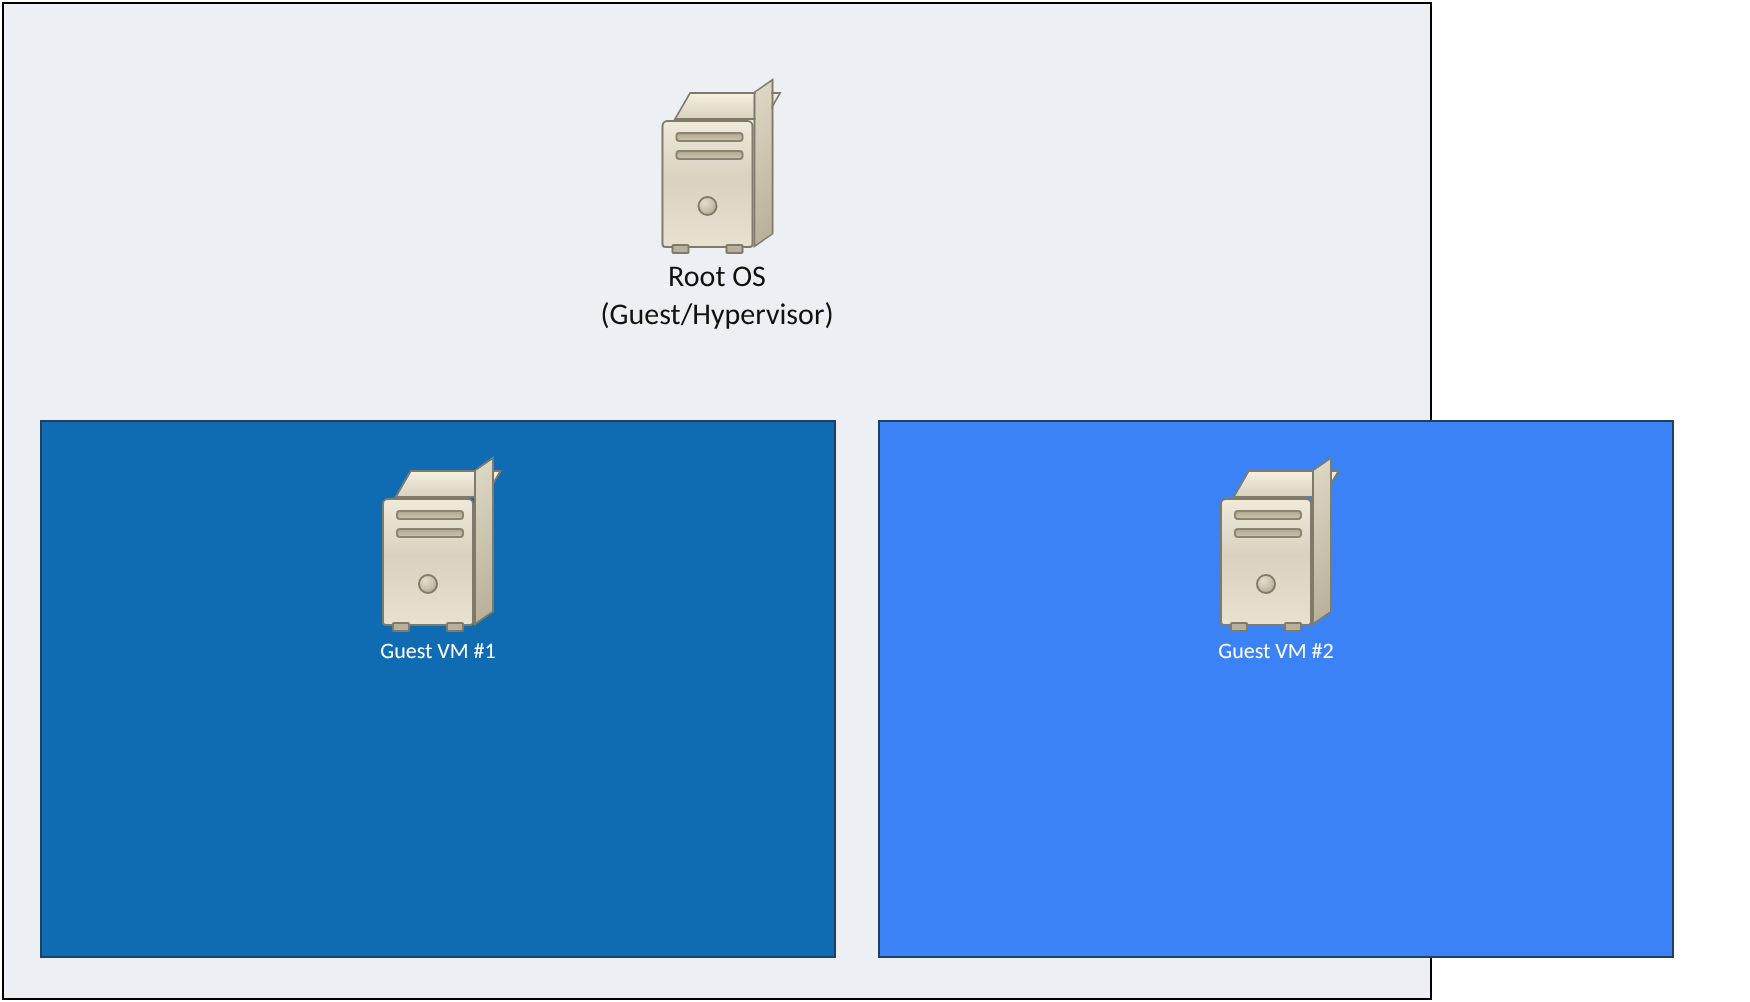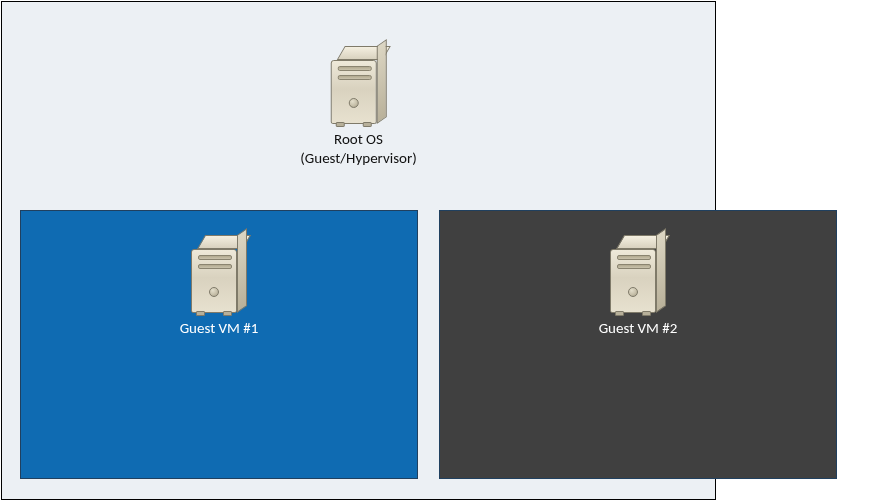--- a/index.html
+++ b/index.html
@@ -59,21 +59,21 @@
       flex-direction: column;
       align-items: center;
     }
 
     .panel .server-icon {
       margin-top: 24px;
     }
 
     .guest-label {
       margin-top: 6px;
-      font-size: 15px;
+      font-size: 11px;
       color: #fff;
       text-align: left;
     }
 
     
     .server-icon {
       position: relative;
       width: 56px;
       height: 78px;
     }
@@ -188,21 +188,21 @@
           <div class="slot s1"></div>
           <div class="slot s2"></div>
           <div class="pbtn"></div>
           <div class="foot fl"></div>
           <div class="foot fr"></div>
         </div>
       </div>
       <div class="guest-label">Guest VM #1</div>
     </div>
 
-    <div class="panel" style="background:#404040;border-color:#20405f;">
+    <div class="panel" style="background:#3b82f6;border-color:#20405f;">
       <div class="server-icon">
         <div class="server-top"></div>
         <div class="server-side"></div>
         <div class="server-front">
           <div class="slot s1"></div>
           <div class="slot s2"></div>
           <div class="pbtn"></div>
           <div class="foot fl"></div>
           <div class="foot fr"></div>
         </div>

